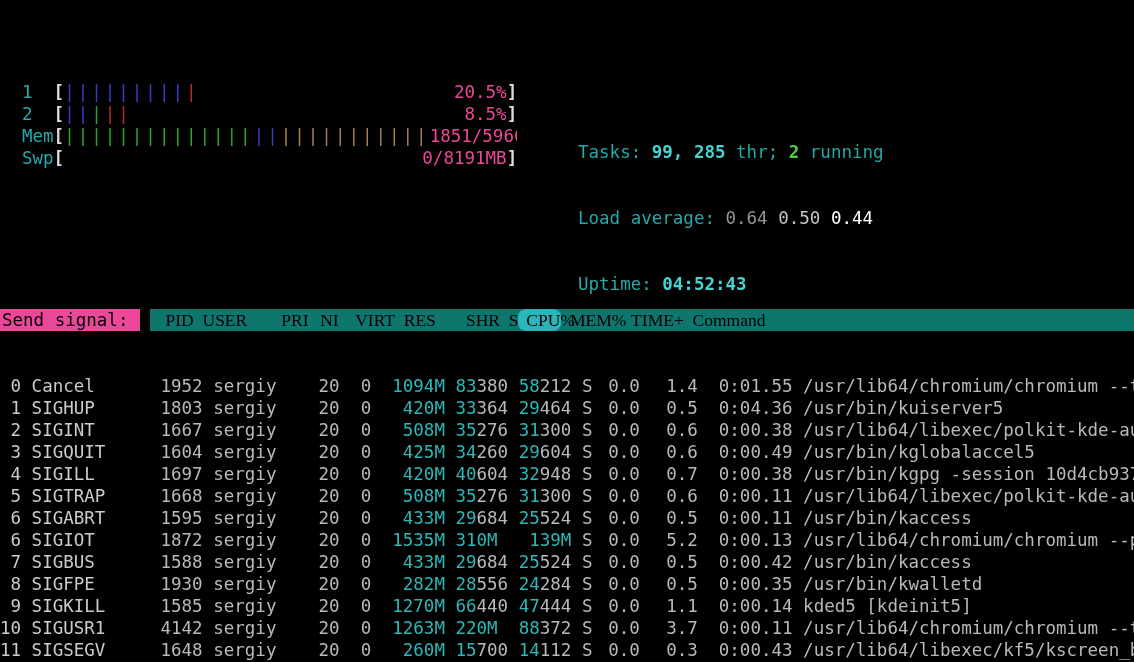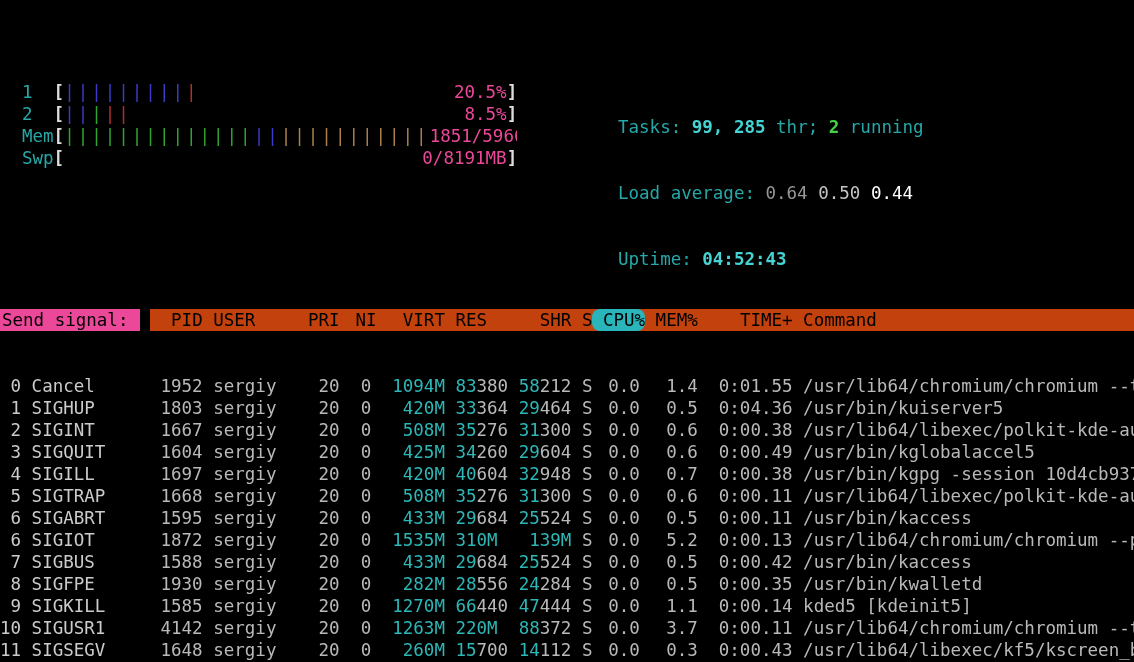--- a/index.html
+++ b/index.html
@@ -13,38 +13,38 @@
   .hdr { position:relative; height:133px; padding-top:15px; }
   .meters { position:absolute; left:22px; top:15px; }
   .meter-row { display:flex; height:22px; }
   .meter-label { color:#26a8a8; width:3ch; }
   .bracket { color:#dedede; font-weight:bold; }
   .meter-body { display:flex; justify-content:space-between; width:43ch; overflow:hidden; }
   .meter-bars { letter-spacing:3px; }
   .meter-value { color:#ec4899; }
   .bar-blue { color:#3b3bc8; } .bar-green { color:#2fa42f; }
   .bar-red { color:#b52e2e; } .bar-tan { color:#a8824a; }
-  .stats { position:absolute; left:578px; top:6px;margin-left:40px; }
+  .stats { position:absolute; left:578px; top:31px; }
   .stats div { height:22px; }
   .lab { color:#26a8a8; }
   .cyanb { color:#45d4d4; font-weight:bold; }
   .greenb { color:#46d146; font-weight:bold; }
   .dim1 { color:#969696; } .dim2 { color:#c4c4c4; }
   .whiteb { color:#ffffff; font-weight:normal; }
   
   .main { display:flex; height:507px; }
   .menu { width:140px; flex:none; }
   .menu-title { background:#ec4899; color:#000; height:22px; padding-left:2px; }
   .menu-item { height:22px; display:flex; color:#cbcbcb; }
   .menu-item .num { width:2ch; text-align:right; flex:none; }
   .menu-item .nm { padding-left:1ch; }
   .spacer { width:10px; flex:none; }
   .ptable { flex:1; overflow:hidden; }
   .prow, .phead { display:flex; height:22px; overflow:hidden; flex-wrap:nowrap; }
-  .phead { background:#c2410c; color:#000; }
+  .phead { background:#0f766e; color:#000;font-family:Liberation Serif, serif; }
   .phead > span, .prow > span { flex:none; display:inline-block; }
   .c-pid  { width:5ch; text-align:right; }
   .c-user { width:9ch; margin-left:1ch; text-align:left; }
   .c-pri  { width:3ch; text-align:right; }
   .c-ni   { width:3ch; margin-left:1ch; text-align:center; }
   .c-virt { width:5ch; margin-left:1ch; text-align:right; }
   .c-res  { width:5ch; margin-left:1ch; }
   .c-shr  { width:5ch; margin-left:1ch; text-align:right; }
   .c-s    { width:1ch; margin-left:1ch; }
   .c-cpu  { width:5ch; padding-left:1ch; text-align:center;border-radius:8px; }

